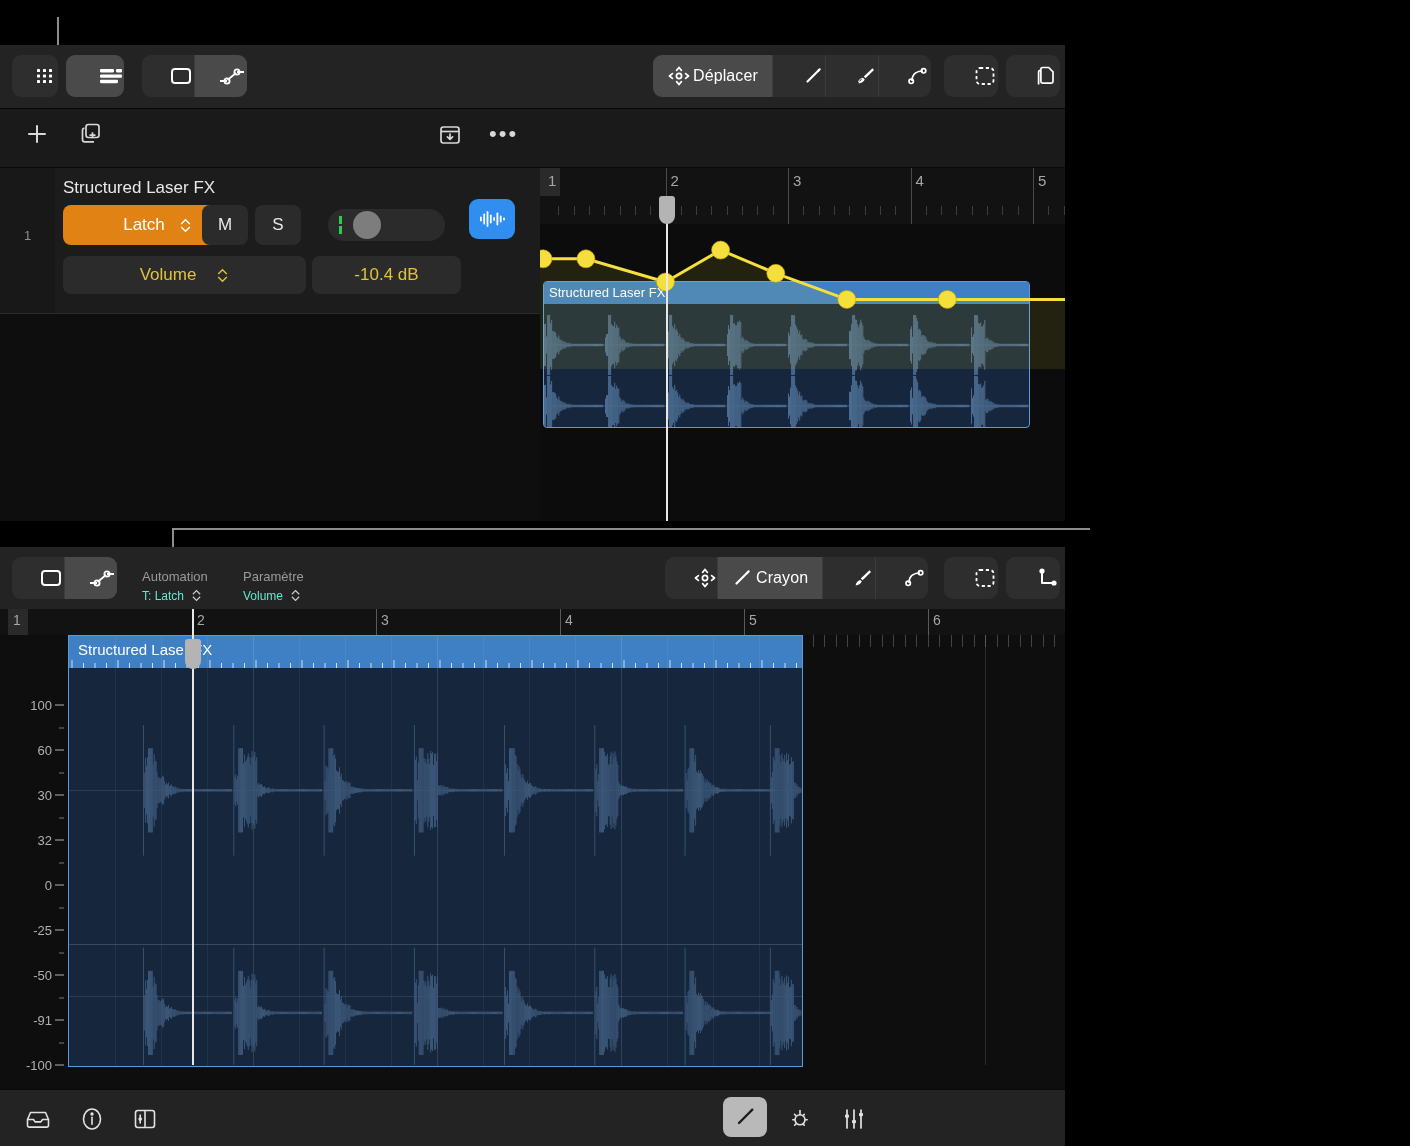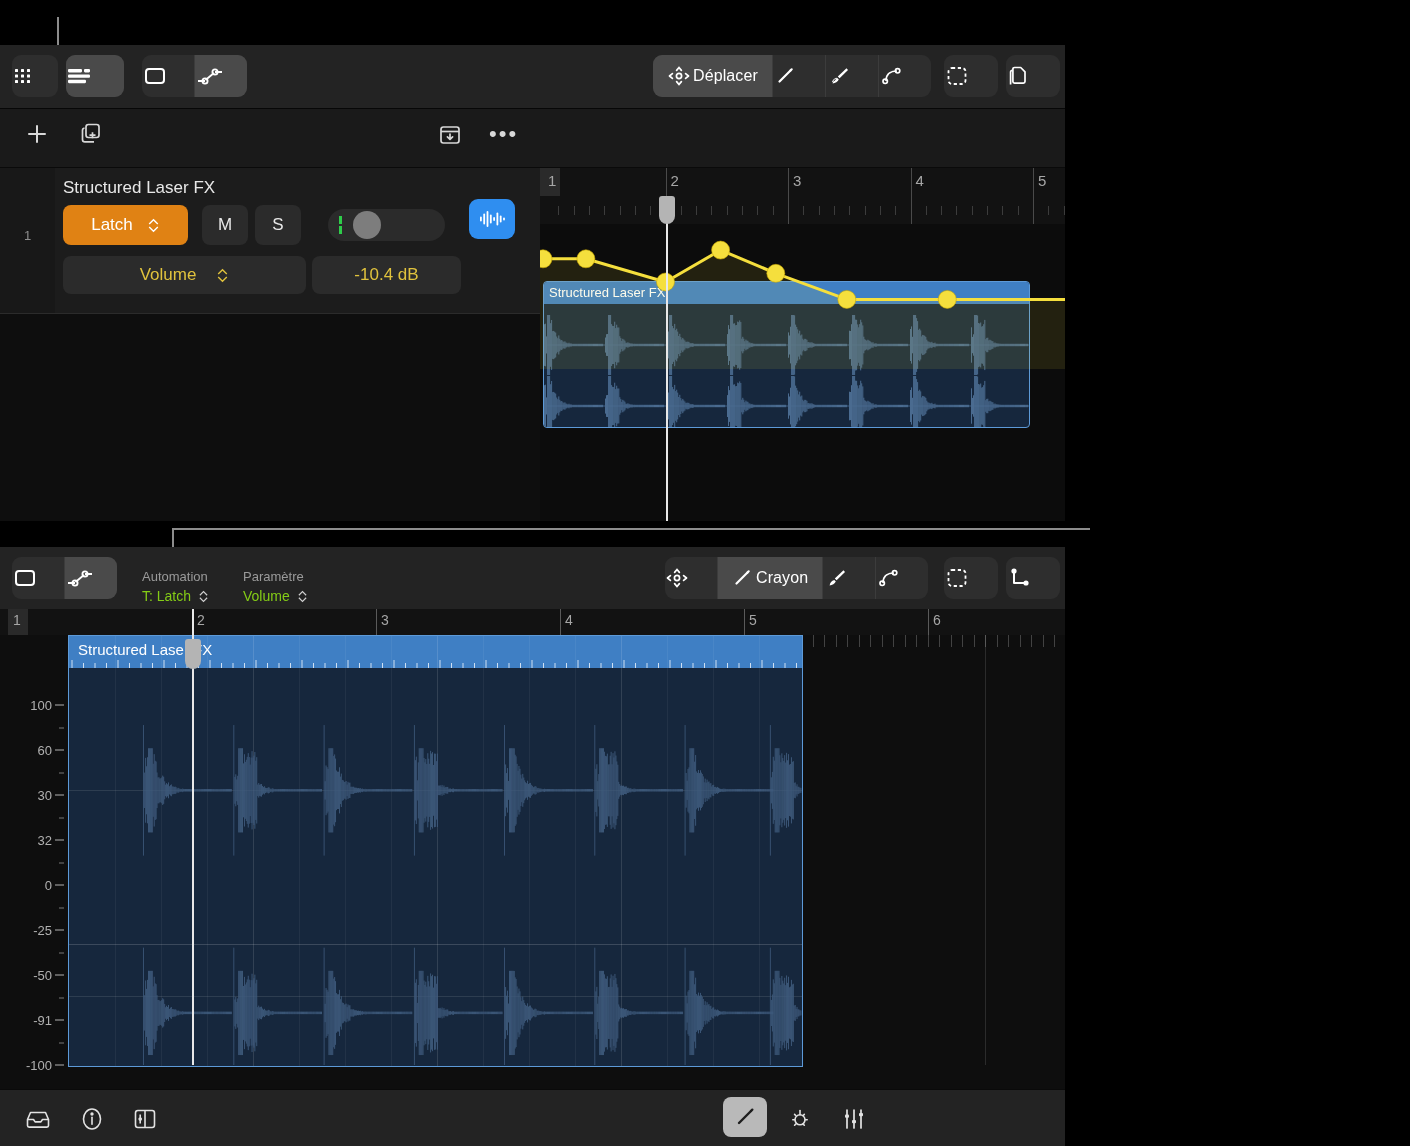--- a/index.html
+++ b/index.html
@@ -12,41 +12,41 @@
   #callout-mid-h{left:172px;top:528px;width:918px;height:2px;}
   #callout-mid-v{left:172px;top:528px;width:2px;height:33px;}
 
   
   .top-panel{position:absolute;left:0;top:45px;width:1065px;height:476px;background:#0e0e0e;overflow:hidden;}
 
   .toolbar{position:relative;height:63px;background:#232323;border-bottom:1px solid #070707;}
   .tb-group{position:absolute;display:flex;align-items:center;gap:0;}
   .seg{background:#2e2e2e;border-radius:9px;display:flex;align-items:center;overflow:hidden;}
   .seg-sep{width:1px;align-self:stretch;background:#3c3c3c;}
-  .btn{display:flex;align-items:center;justify-content:space-between;height:42px;min-width:46px;background:transparent;border:0;cursor:pointer;color:#fff;}
+  .btn{display:flex;align-items:center;justify-content:flex-end;height:42px;min-width:46px;background:transparent;border:0;cursor:pointer;color:#fff;}
   .btn.on{background:#4a4a4a;}
   .btn.sq{width:46px;}
   .btn-label{font-size:16px;color:#fff;padding:0 14px 0 2px;letter-spacing:.1px;}
   .pill{background:#2e2e2e;border-radius:9px;height:42px;display:flex;align-items:center;}
   .pill .btn{border-radius:9px;}
 
   
   .trk-toolbar{position:relative;height:58px;background:#1a1a1a;border-bottom:1px solid #0a0a0a;}
   .plus{position:absolute;left:25px;top:13px;width:24px;height:24px;color:#d8d8d8;}
   .dup{position:absolute;left:78px;top:12px;width:26px;height:26px;color:#d8d8d8;}
   .dl{position:absolute;left:437px;top:13px;width:26px;height:26px;color:#d8d8d8;}
   .dots{position:absolute;left:489px;top:18px;color:#d8d8d8;font-size:22px;line-height:14px;letter-spacing:2px;}
 
   
   .tracks{position:relative;height:355px;}
   .num-col{position:absolute;left:0;top:0;width:55px;height:145px;background:#181818;border-right:1px solid #2b2b2b;border-bottom:1px solid #2b2b2b;}
   .num-col span{position:absolute;left:0;right:0;top:60px;text-align:center;font-size:13px;color:#8e8e8e;}
   .trk-head{position:absolute;left:55px;top:0;width:485px;height:145px;background:#1c1c1c;border-bottom:1px solid #2b2b2b;}
   .trk-name{position:absolute;left:8px;top:10px;font-size:17px;color:#e8e8e8;}
-  .latch{position:absolute;left:8px;top:37px;width:125px;height:40px;background:#e08214;border-radius:8px;display:flex;align-items:center;justify-content:center;gap:14px;cursor:pointer;}
+  .latch{position:absolute;left:8px;top:37px;width:125px;height:40px;background:#e08214;border-radius:8px;display:flex;align-items:center;justify-content:center;gap:14px;cursor:pointer;padding-left:32px;}
   .latch span{font-size:17px;color:#fff;}
   .ms{position:absolute;top:37px;width:46px;height:40px;background:#2b2b2b;border-radius:8px;display:flex;align-items:center;justify-content:center;font-size:17px;color:#e8e8e8;cursor:pointer;}
   #btn-mute{left:147px;} #btn-solo{left:200px;}
   .fader{position:absolute;left:273px;top:41px;width:117px;height:32px;background:#2b2b2b;border-radius:16px;}
   .fader .meter{position:absolute;left:11px;top:7px;width:3px;height:18px;background:linear-gradient(to bottom,#2ecc4a 0,#2ecc4a 42%,#2b2b2b 42%,#2b2b2b 58%,#2ecc4a 58%,#2ecc4a 100%);}
   .fader .knob{position:absolute;left:25px;top:2px;width:28px;height:28px;border-radius:50%;background:#7d7d7d;}
   .wavebtn{position:absolute;left:414px;top:31px;width:46px;height:40px;background:#2f8ef0;border-radius:9px;display:flex;align-items:center;justify-content:center;cursor:pointer;}
   .param{position:absolute;left:8px;top:88px;width:243px;height:38px;background:#2b2b2b;border-radius:8px;display:flex;align-items:center;justify-content:center;gap:20px;cursor:pointer;}
   .param span{font-size:17px;color:#e0c23d;}
   .valbox{position:absolute;left:257px;top:88px;width:149px;height:38px;background:#2b2b2b;border-radius:8px;display:flex;align-items:center;justify-content:center;cursor:pointer;}
@@ -66,21 +66,21 @@
   .wf{position:absolute;left:0;right:0;top:22px;bottom:0;}
   .autoline{position:absolute;left:0;top:0;right:0;bottom:0;pointer-events:none;}
   .playhead{position:absolute;top:28px;width:2px;background:#e8e8e8;}
   .ph-cap{position:absolute;width:16px;height:28px;background:#b4b4b4;border-radius:3px 3px 8px 8px;}
 
   
   .edit-panel{position:absolute;left:0;top:547px;width:1065px;height:542px;background:#0e0e0e;overflow:hidden;}
   .edit-toolbar{position:relative;height:62px;background:#232323;border-bottom:1px solid #070707;}
   .infoblk{position:absolute;top:22px;}
   .infoblk .cap{font-size:13px;color:#9a9a9a;margin-bottom:4px;}
-  .infoblk .val{font-size:14px;color:#84cc16;display:flex;align-items:center;gap:7px;cursor:pointer;}
+  .infoblk .val{font-size:12px;color:#5eead4;display:flex;align-items:center;gap:7px;cursor:pointer;}
 
   .edit-ruler{position:absolute;left:0;top:62px;right:0;height:26px;background:#121212;}
   .edit-ruler .cellhl{position:absolute;left:8px;top:0;width:20px;height:26px;background:#2a2a2a;}
   .eb-num{position:absolute;top:3px;font-size:14px;color:#a6a6a6;}
   .eb-line{position:absolute;top:0;width:1px;height:26px;background:#5a5a5a;}
   .edit-body{position:absolute;left:0;top:88px;right:0;bottom:0;background:#0e0e0e;}
   .yaxis{position:absolute;left:0;top:0;width:68px;height:430px;}
   .ylab{position:absolute;right:16px;font-size:13px;color:#b0b0b0;text-align:right;transform:translateY(-50%);}
   .ymajor{position:absolute;right:4px;width:9px;height:1px;background:#b0b0b0;transform:translateY(-50%);}
   .yminor{position:absolute;right:4px;width:5px;height:1px;background:#777;transform:translateY(-50%);}

